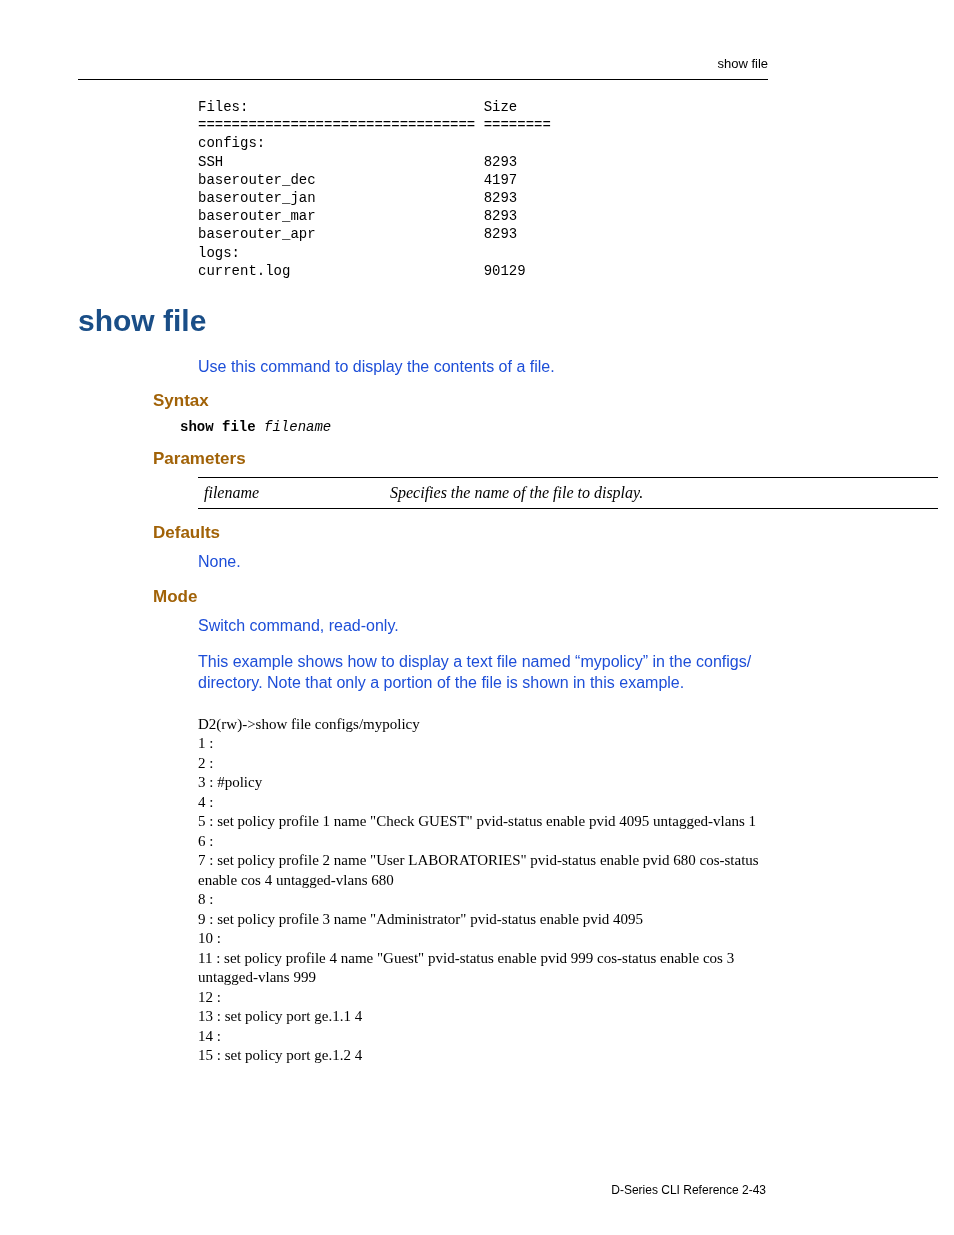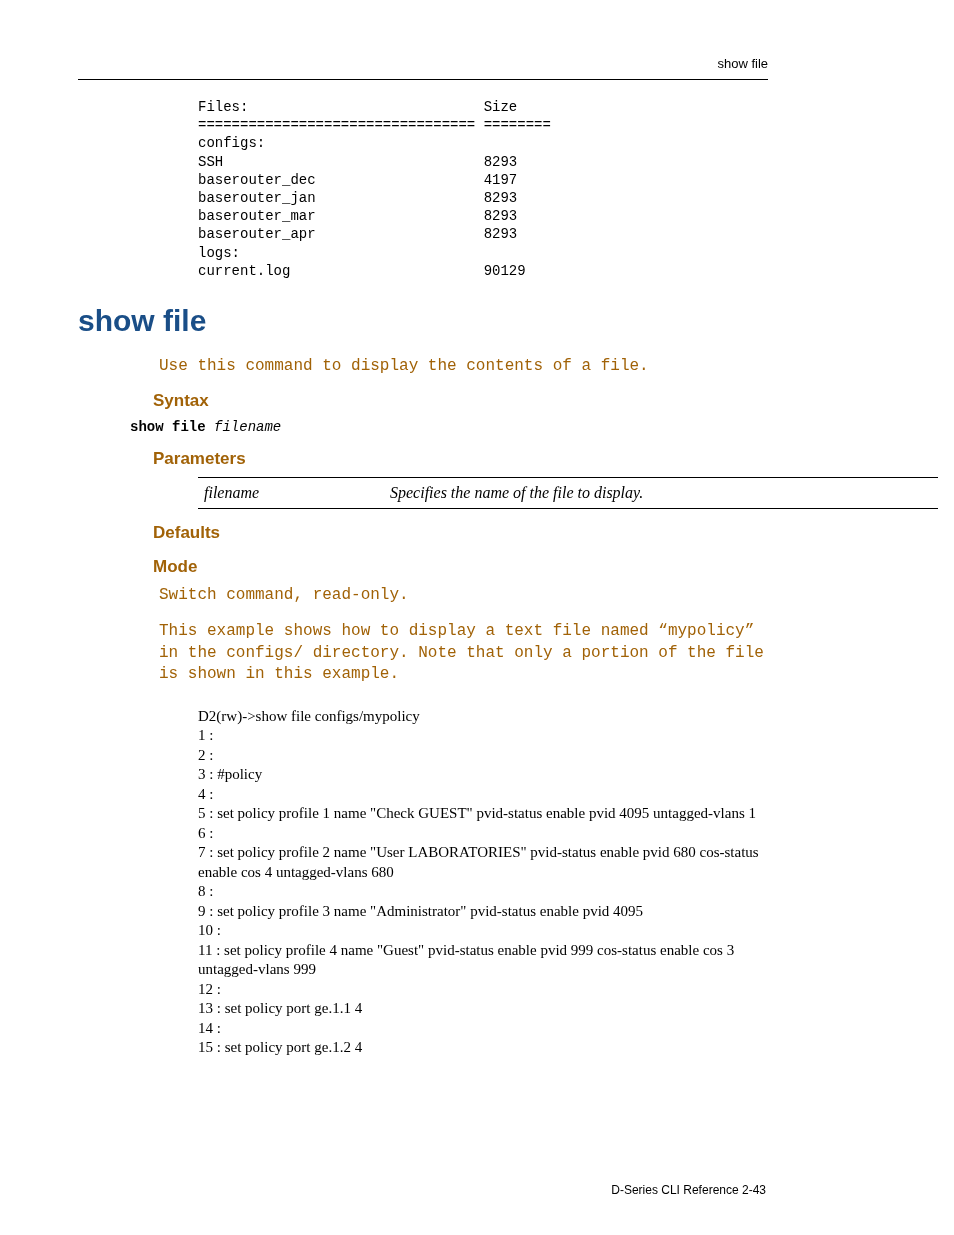--- a/index.html
+++ b/index.html
@@ -28,38 +28,38 @@
     margin-bottom:24px;
   }
   h1.cmd{
     font-family:Helvetica,Arial,sans-serif;
     font-weight:700;
     color:#1a4e87;
     font-size:30px;
     margin:8px 0 18px 0;
   }
   .body-text{
-    font-family:Liberation Mono, monospace;
+    font-family:Liberation Sans, sans-serif;
     font-size:16px;
     line-height:1.35;
-    margin-left:81px;
+    margin-left:120px;
     margin-bottom:14px;
-    color:#a16207;
+    color:#1d4ed8;
   }
   h2.sub{
     font-family:Helvetica,Arial,sans-serif;
     font-weight:700;
     color:#a16207;
     font-size:17px;
     margin:14px 0 8px 75px;
   }
   .syntax-line{
     font-family:"Courier New",Courier,monospace;
     font-size:14px;
-    margin-left:52px;
+    margin-left:102px;
     margin-bottom:10px;
   }
   .syntax-line .kw{font-weight:700;}
   .syntax-line .arg{font-style:italic;}
   table.params{
     border-collapse:collapse;
     margin-left:120px;
     width:740px;
   }
   table.params td{
@@ -125,20 +125,21 @@
   <table class="params">
     <tbody>
         <tr>
       <td class="pname">filename</td>
       <td>Specifies the name of the file to display.</td>
     </tr>
   </tbody>
     </table>
 
   <h2 class="sub">Defaults</h2>
+  <div class="body-text">None.</div>
 
   <h2 class="sub">Mode</h2>
   <div class="body-text">Switch command, read-only.</div>
 
   <div class="body-text">This example shows how to display a text file named “mypolicy” in the configs/ directory. Note that only a portion of the file is shown in this example.</div>
   <div class="example-block">D2(rw)-&gt;show file configs/mypolicy
 1 :
 2 :
 3 : #policy
 4 :

